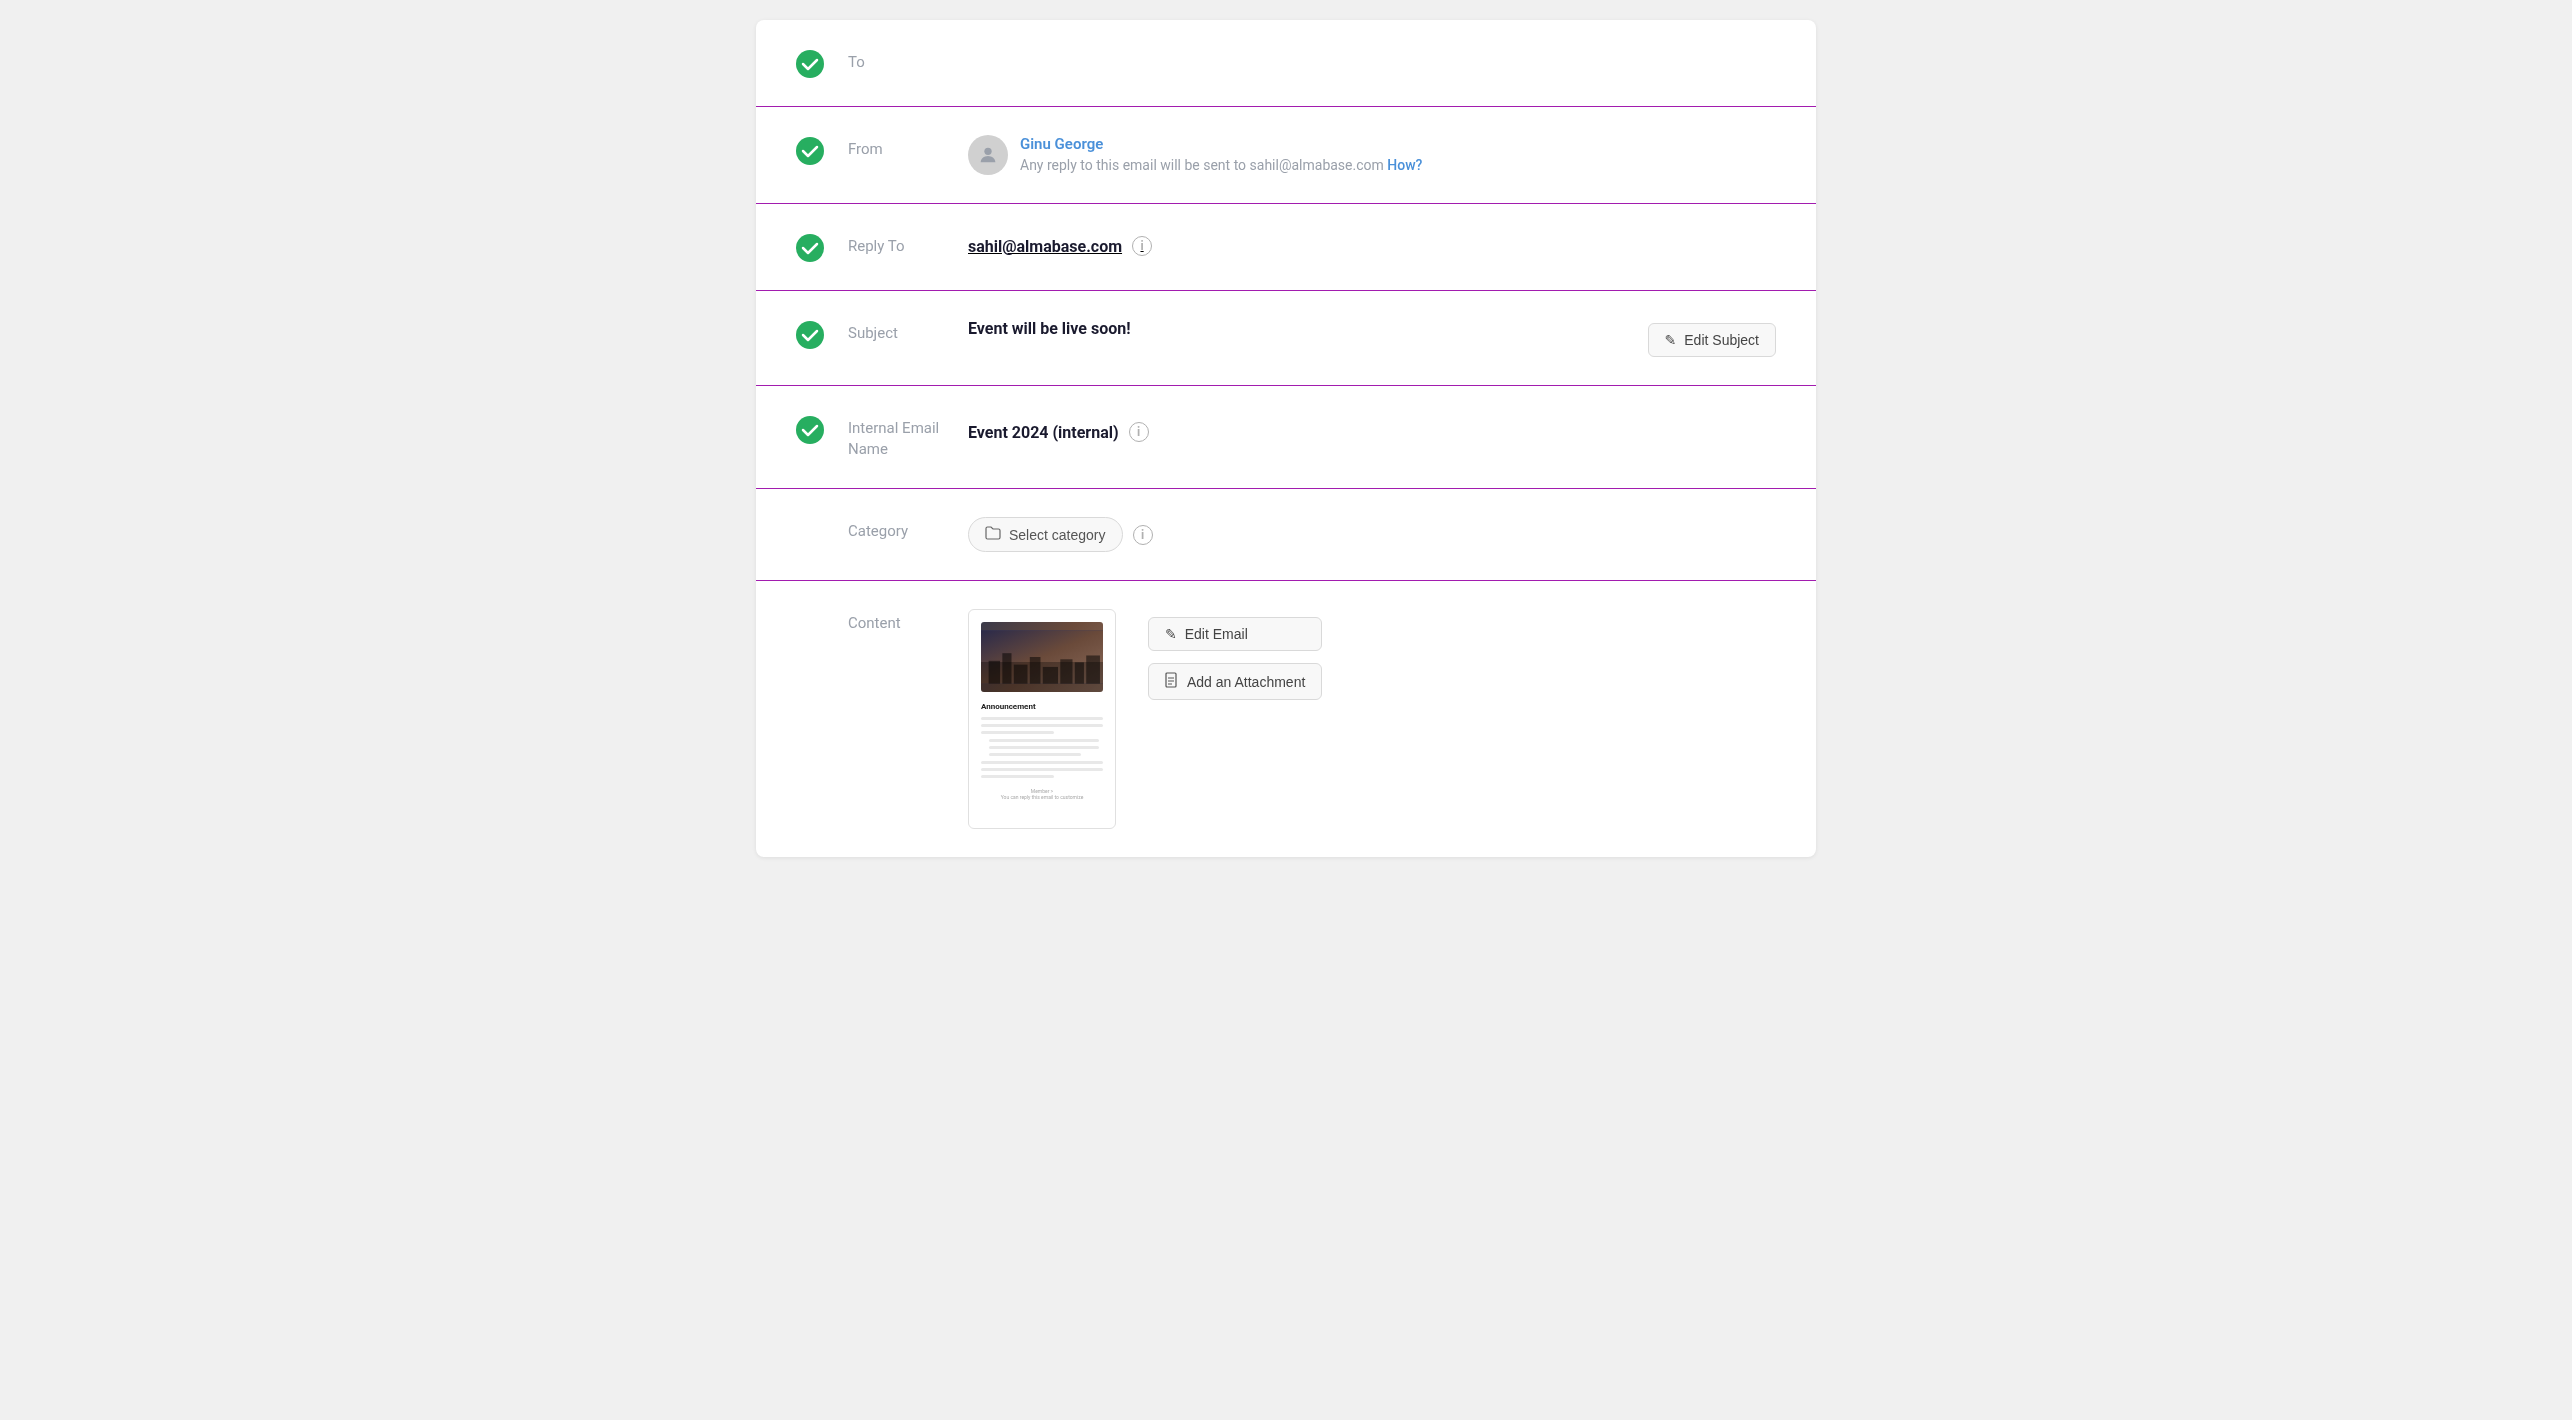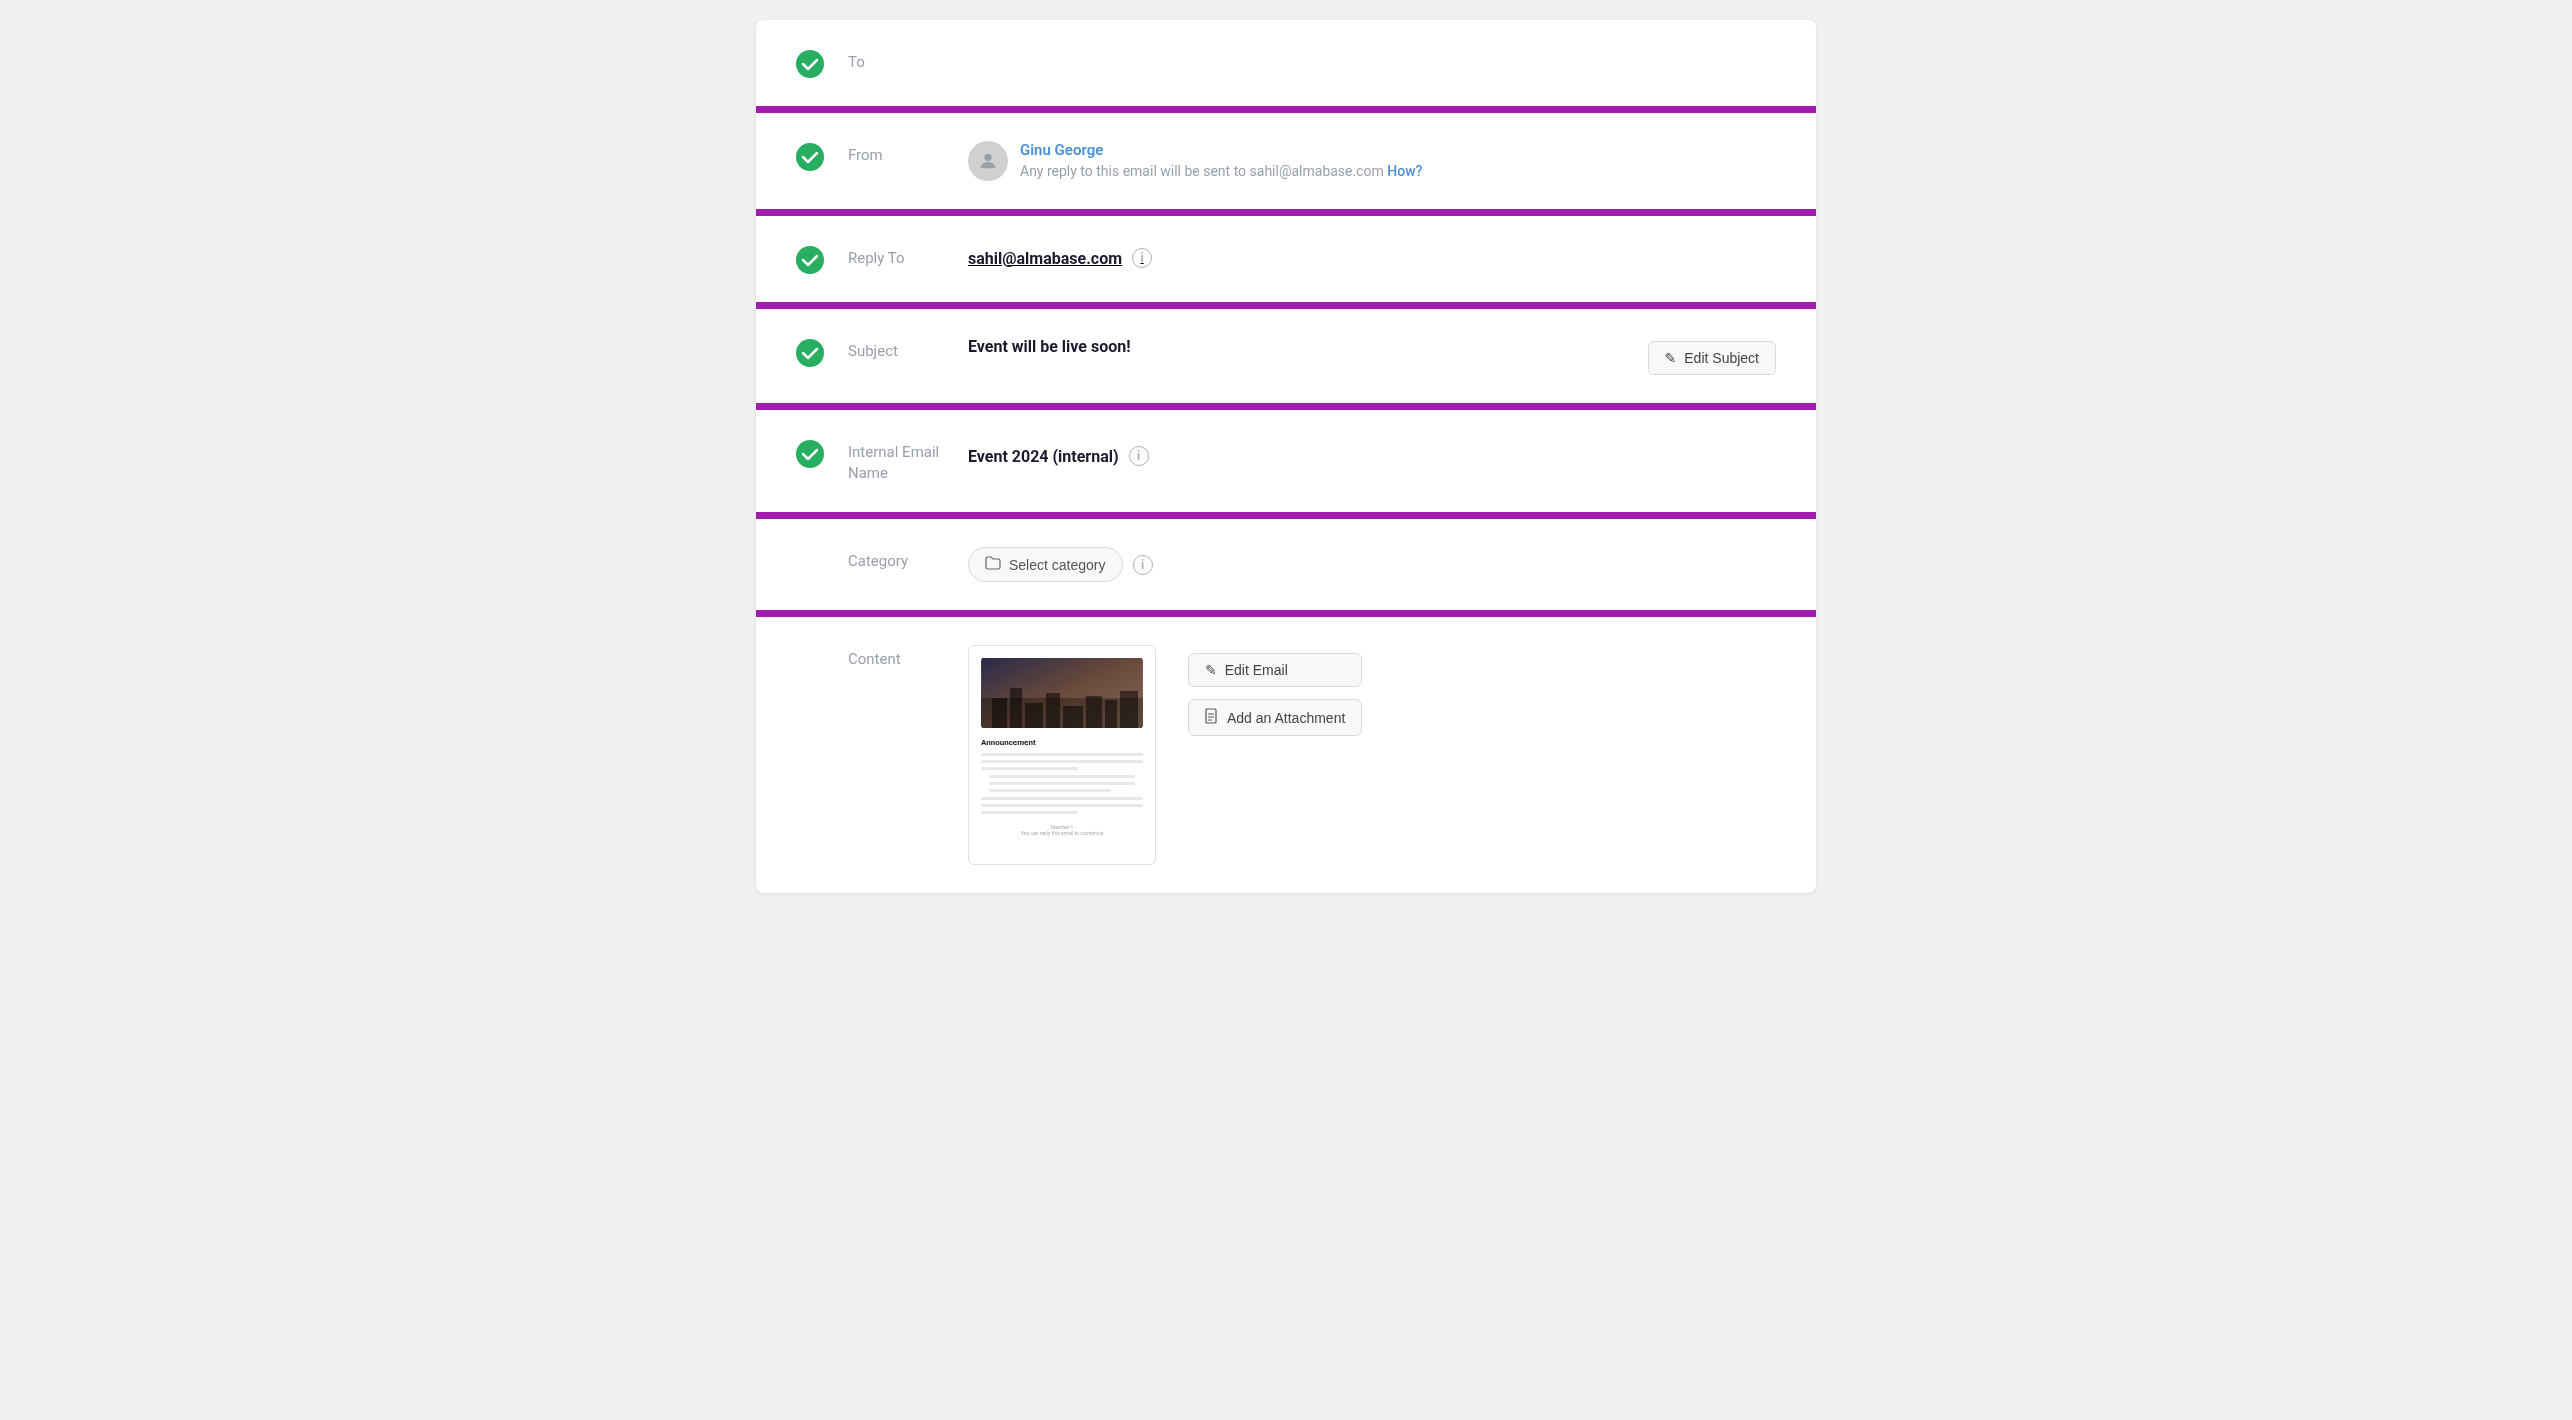--- a/index.html
+++ b/index.html
@@ -31,21 +31,21 @@
       border-radius: 8px;
       padding: 0;
       box-shadow: 0 1px 4px rgba(0,0,0,0.08);
       overflow: hidden;
     }
 
     .row {
       display: flex;
       align-items: flex-start;
       padding: 28px 40px;
-      border-bottom: 7px solid #a21caf;
+      border-bottom: 1px solid #a21caf;
       position: relative;
     }
 
     .row:last-child {
       border-bottom: none;
     }
 
     .check-icon {
       width: 28px;
       height: 28px;
@@ -203,21 +203,21 @@
       gap: 10px;
     }
 
     .content-area {
       display: flex;
       align-items: flex-start;
       gap: 32px;
     }
 
     .email-preview {
-      width: 188px;
+      width: 148px;
       height: 220px;
       border: 1px solid #e0e0e0;
       border-radius: 6px;
       overflow: hidden;
       background: #fff;
       flex-shrink: 0;
       padding: 12px;
     }
 
     .preview-image {

